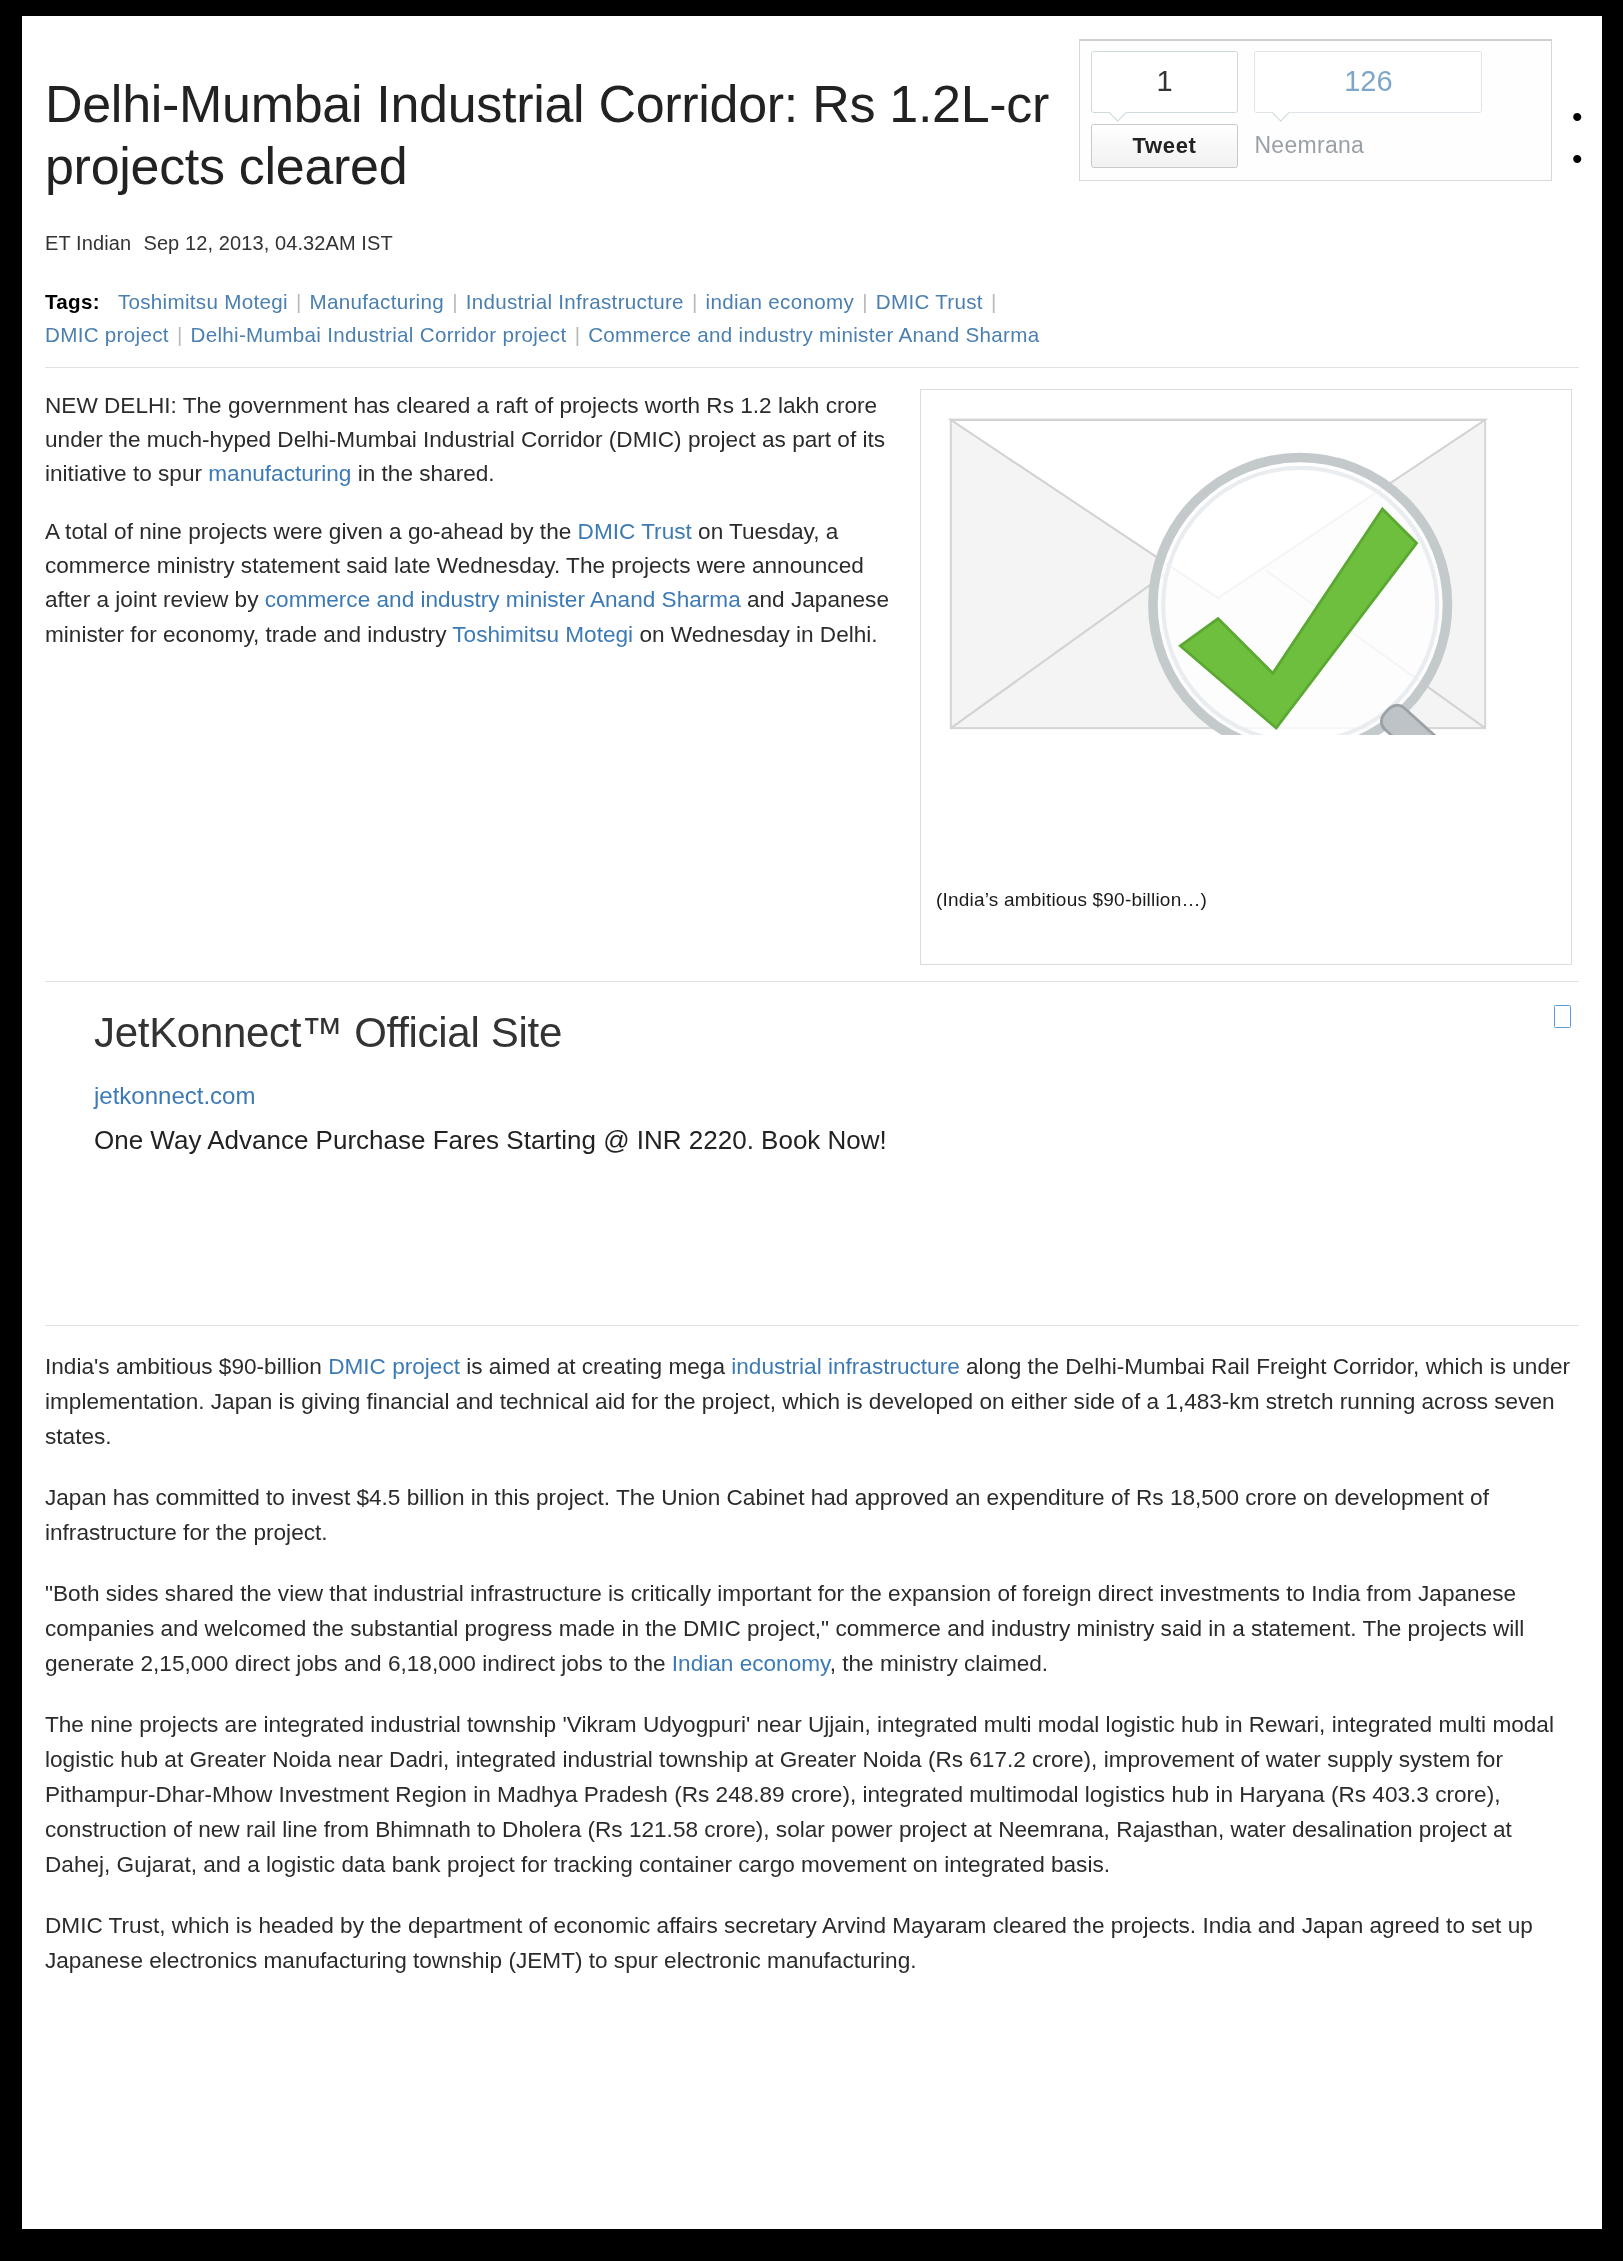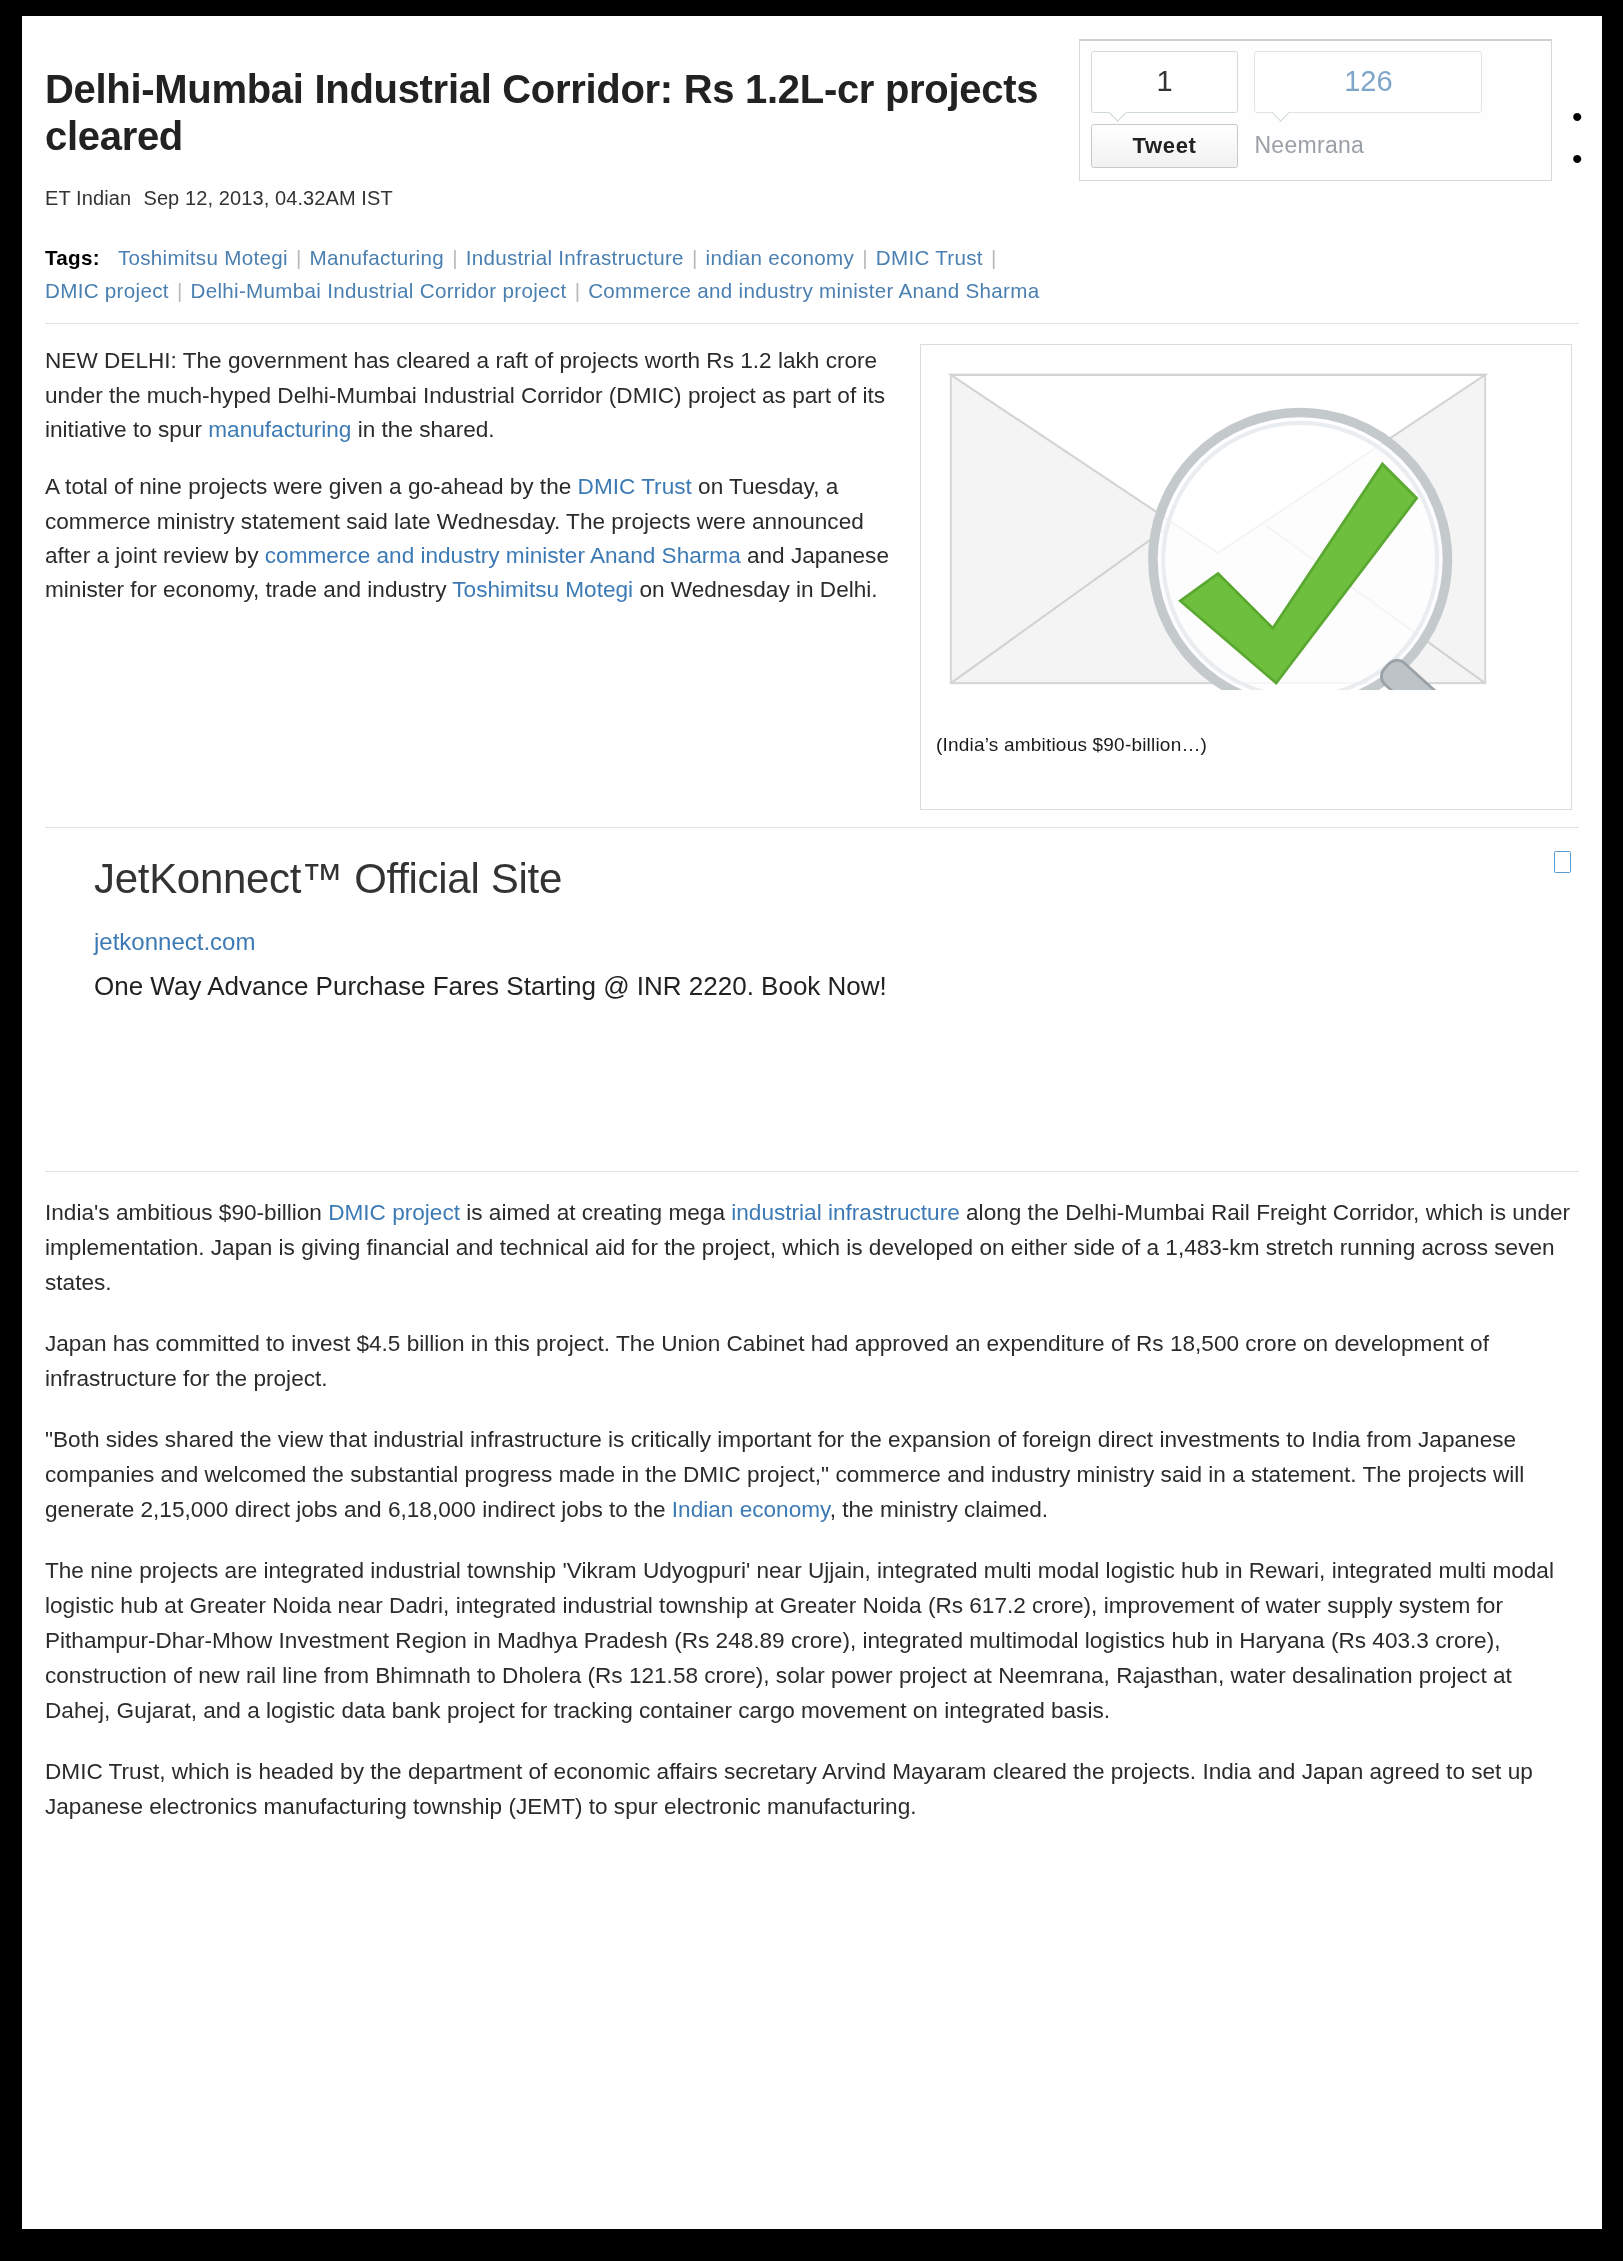--- a/index.html
+++ b/index.html
@@ -29,24 +29,24 @@
   }
 
   
   .header-row {
     display: flex;
     align-items: flex-start;
     justify-content: space-between;
     padding-top: 23px;
   }
   .headline {
-    font-size: 40px;
+    font-size: 52px;
     line-height: 1.18;
     color: #222222;
-    font-weight: bold;
+    font-weight: normal;
     max-width: 1028px;
     letter-spacing: -0.3px;
   }
   .byline {
     margin-top: 18px;
     font-size: 20px;
     color: #333333;
     letter-spacing: 0.1px;
   }
   .byline .sep { display:inline-block; width: 12.3px; }
@@ -166,21 +166,21 @@
   }
   .lede p { margin: 0 0 23px 0; }
   .ilink { color: #3c7ab5; text-decoration: none; }
 
   .figure {
     width: 652px;
     border: 0.7px solid #dcdcdc;
     box-sizing: border-box;
     background: #fff;
     position: relative;
-    height: 466px;
+    height: 576px;
     overflow: hidden;
   }
   .envelope {
     position: absolute;
     left: 23px; top: 23px;
     width: 548px; height: 322px;
   }
   .fig-caption {
     position: absolute;
     left: 15px;

